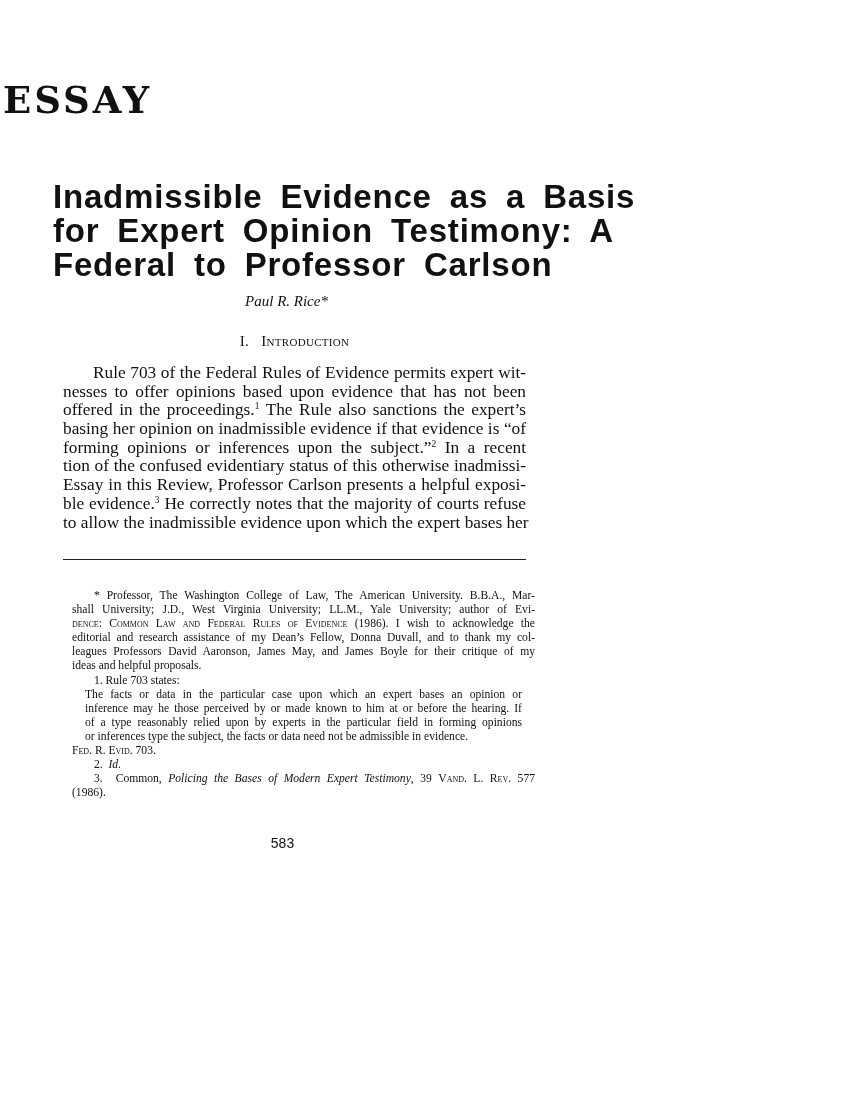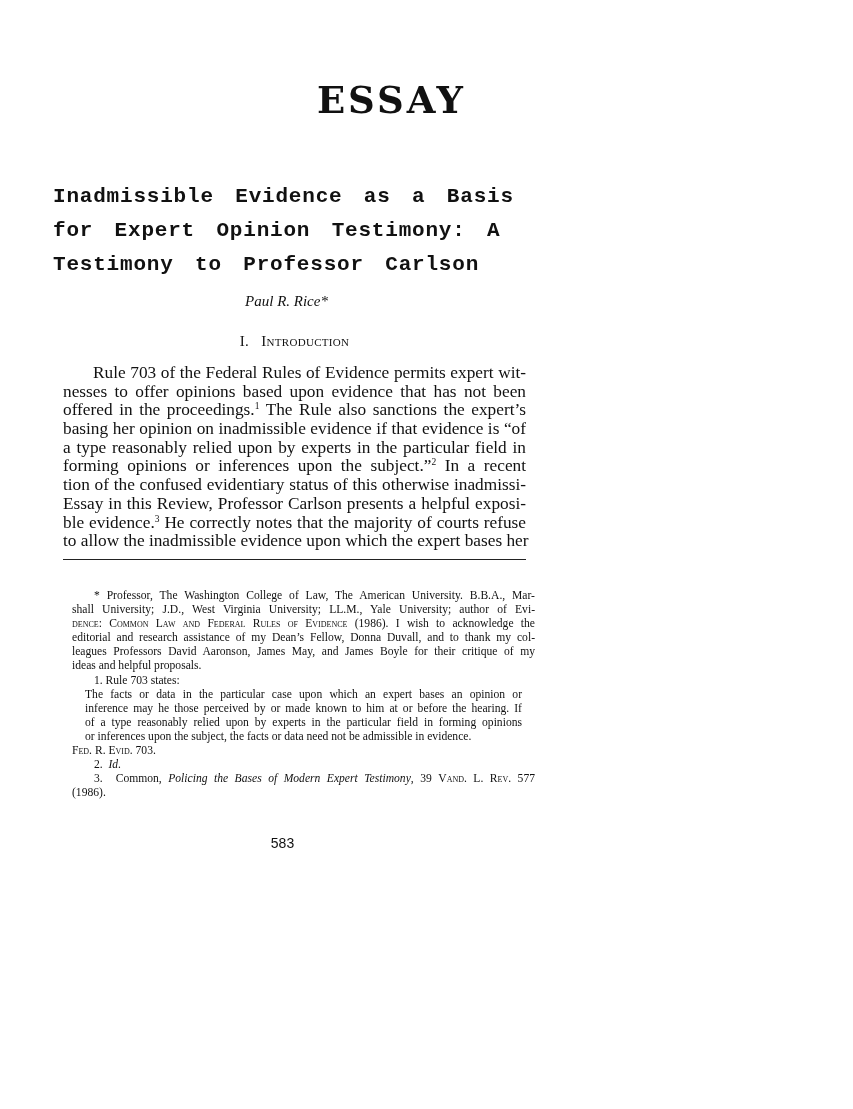--- a/index.html
+++ b/index.html
@@ -1,20 +1,20 @@
 <!DOCTYPE html>
 <html><head>
 <meta charset="utf-8">
 <style>
   html, body { margin:0; padding:0; background:#ffffff; }
   body { width:853px; height:1109px; position:relative; overflow:hidden; color:#111; font-family:"DejaVu Serif", "Liberation Serif", serif; }
   .page { position:absolute; left:63px; top:0; width:463px; }
-  .essay { position:absolute; top:78px; left:0; width:463px; text-align:right; font-weight:bold; font-size:37px; letter-spacing:3px; font-family:"DejaVu Serif", serif; padding-left:0; }
+  .essay { position:absolute; top:78px; left:0; width:463px; text-align:left; font-weight:bold; font-size:37px; letter-spacing:3px; font-family:"DejaVu Serif", serif; padding-left:0; }
   .essay span { display:inline-block; transform:translateX(-60px); }
-  .title { position:absolute; top:180px; left:-10px; width:483px; text-align:left; font-weight:bold; font-size:21px; line-height:34px; letter-spacing:0.8px; word-spacing:8px; font-family:Liberation Mono, monospace; }
+  .title { position:absolute; top:180px; left:-10px; width:483px; text-align:right; font-weight:bold; font-size:33px; line-height:34px; letter-spacing:0.8px; word-spacing:8px; font-family:Liberation Sans, sans-serif; }
   .title div { white-space:nowrap; }
   .author { position:absolute; top:293px; left:0; width:463px; text-align:center; font-style:italic; font-size:15px; font-family:"Liberation Serif", serif; }
   .author span { display:inline-block; transform:translateX(-8px); }
   .heading { position:absolute; top:333px; left:0; width:463px; text-align:center; font-size:15px; font-family:"Liberation Serif", serif; letter-spacing:0.3px; }
   .heading .sc { font-variant:small-caps; }
   .body { position:absolute; top:364px; left:0; width:463px; font-size:17.3px; line-height:18.7px; text-align:justify; font-family:"Liberation Serif", serif; }
   .body .line { display:block; text-align:justify; text-align-last:justify; height:18.7px; white-space:nowrap; }
   .body .line.first { padding-left:30px; }
   .rule { position:absolute; top:559px; left:0; width:463px; height:0; border-top:1.3px solid #222; }
   .fn { position:absolute; top:589px; left:9px; width:463px; font-size:11.6px; line-height:14.1px; font-family:"Liberation Serif", serif; }
@@ -31,35 +31,34 @@
 </head>
 <body>
 
 <div class="page">
 
   <div class="essay"><span>ESSAY</span></div>
 
   <div class="title">
     <div>Inadmissible Evidence as a Basis</div>
     <div>for Expert Opinion Testimony: A</div>
-    <div>Testimony to Professor Carlson</div>
+    <div>Federal to Professor Carlson</div>
   </div>
 
   <div class="author"><span>Paul R. Rice*</span></div>
 
   <div class="heading">
     <span>I.</span>&nbsp;&nbsp;&nbsp;<span class="sc">Introduction</span>
   </div>
 
   <div class="body">
     <span class="line first"><span>Rule 703 of the Federal Rules of Evidence permits expert wit-</span></span>
     <span class="line"><span>nesses to offer opinions based upon evidence that has not been</span></span>
     <span class="line"><span>offered in the proceedings.</span><sup>1</sup><span> The Rule also sanctions the expert’s</span></span>
     <span class="line"><span>basing her opinion on inadmissible evidence if that evidence is “of</span></span>
-    <span class="line"><span>a type reasonably relied upon by experts in the particular field in</span></span>
     <span class="line"><span>forming opinions or inferences upon the subject.”</span><sup>2</sup><span> In a recent</span></span>
     <span class="line"><span>tion of the confused evidentiary status of this otherwise inadmissi-</span></span>
     <span class="line"><span>Essay in this Review, Professor Carlson presents a helpful exposi-</span></span>
     <span class="line"><span>ble evidence.</span><sup>3</sup><span> He correctly notes that the majority of courts refuse</span></span>
     <span class="line"><span>to allow the inadmissible evidence upon which the expert bases her</span></span>
   </div>
 
   <div class="rule"></div>
 
   <div class="fn">
@@ -67,21 +66,21 @@
     <span class="ln">shall University; J.D., West Virginia University; LL.M., Yale University; author of Evi-</span>
     <span class="ln"><span class="sc">dence: Common Law and Federal Rules of Evidence</span><span> (1986). I wish to acknowledge the</span></span>
     <span class="ln">editorial and research assistance of my Dean’s Fellow, Donna Duvall, and to thank my col-</span>
     <span class="ln">leagues Professors David Aaronson, James May, and James Boyle for their critique of my</span>
     <span class="ln last">ideas and helpful proposals.</span>
 
     <span class="ln last ind">1.  Rule 703 states:</span>
     <span class="ln quote r">The facts or data in the particular case upon which an expert bases an opinion or</span>
     <span class="ln quote r">inference may he those perceived by or made known to him at or before the hearing. If</span>
     <span class="ln quote r">of a type reasonably relied upon by experts in the particular field in forming opinions</span>
-    <span class="ln quote r last">or inferences upon the subject, the facts or data need not be admissible in evidence.</span>
+    <span class="ln quote r last">or inferences type the subject, the facts or data need not be admissible in evidence.</span>
     <span class="ln last"><span class="sc">Fed. R. Evid.</span><span> 703.</span></span>
 
     <span class="ln last ind"><span>2.</span>&nbsp;&nbsp;<i>Id.</i></span>
 
     <span class="ln ind"><span>3.</span>&nbsp;&nbsp;<span>Common, </span><i>Policing the Bases of Modern Expert Testimony</i><span>, 39 </span><span class="sc">Vand. L. Rev.</span><span> 577</span></span>
     <span class="ln last">(1986).</span>
   </div>
 
   <div class="pagenum"><span>583</span></div>
 

